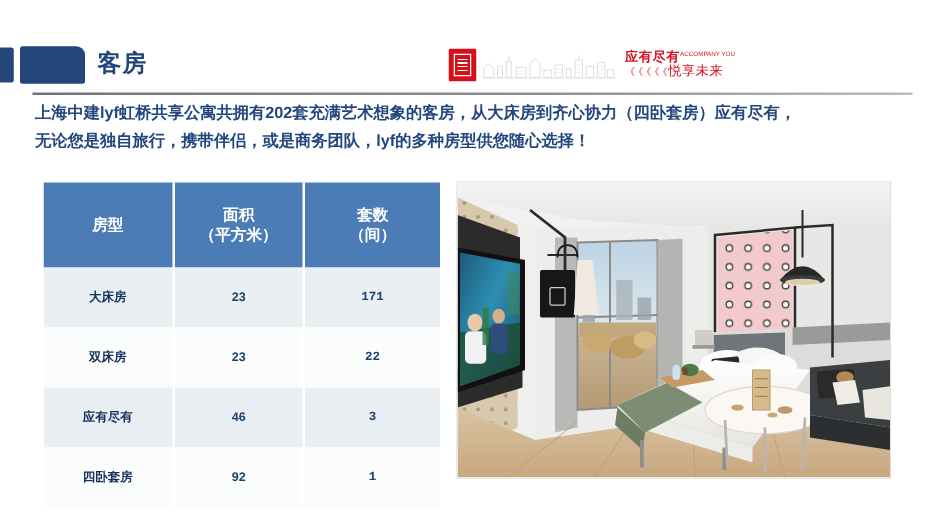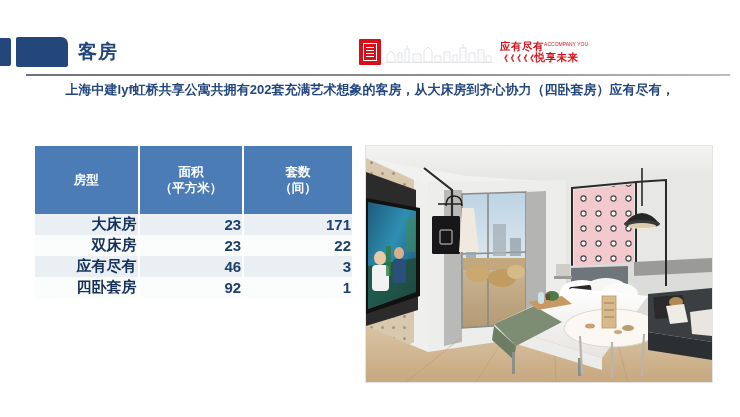--- a/index.html
+++ b/index.html
@@ -101,41 +101,41 @@
     letter-spacing: .5px;
     white-space: nowrap;
   }
   .brand-line1 sup {
     font-size: 5px;
     font-weight: normal;
     letter-spacing: 0;
   }
   .brand-line2 {
     font-size: 10.5px;
-    font-weight: bold;
+    font-weight: normal;
     color: #d6101a;
     letter-spacing: .5px;
     white-space: nowrap;
   }
   .brand-line2 .chev {
     font-size: 8px;
     letter-spacing: -1.5px;
     margin-right: 2px;
   }
 
   
   #lead-paragraph {
     position: absolute;
     left: 28px; top: 78px;
     width: 684px;
     font-size: 13px;
     font-weight: bold;
     color: #23467f;
     line-height: 23px;
-    text-align: center;
+    text-align: left;
   }
   #lead-paragraph .ln { display: block; }
 
   
   #room-table {
     position: absolute;
     left: 35px; top: 146px;
     width: 317px;
     border-collapse: separate;
     border-spacing: 0;
@@ -149,30 +149,30 @@
     height: 68px;
     line-height: 16px;
     vertical-align: middle;
     text-align: center;
     border-right: 2px solid #ffffff;
     box-sizing: border-box;
   }
   #room-table th:last-child { border-right: none; }
   #room-table th .sub { display: block; }
   #room-table td {
-    height: 20px;
-    font-size: 15px;
+    height: 48px;
+    font-size: 10px;
     font-weight: bold;
     color: #1d3f6e;
-    text-align: right;
+    text-align: center;
     vertical-align: middle;
     border-right: 2px solid #ffffff;
     box-sizing: border-box;
   }
-  #room-table td:last-child { border-right: none; }
+  #room-table td:last-child { border-right: none; font-family: Liberation Mono, monospace; }
   #room-table tbody tr:nth-child(odd) td { background: #e9eff3; }
   #room-table tbody tr:nth-child(even) td { background: #fbfdfd; }
   #room-table tbody tr td:first-child { color: #14305c; }
 
   
   #room-photo {
     position: absolute;
     left: 366px; top: 146px;
     width: 346px; height: 236px;
     background: #ffffff;
@@ -227,20 +227,21 @@
       </div>
       <div class="brand-line2">
         <span class="chev">《《《《《</span><span>悦享未来</span>
       </div>
     </div>
   </div>
 </div>
 
 <div id="lead-paragraph">
   <span class="ln">上海中建lyf虹桥共享公寓共拥有202套充满艺术想象的客房，从大床房到齐心协力（四卧套房）应有尽有，</span>
+  <span class="ln">无论您是独自旅行，携带伴侣，或是商务团队，lyf的多种房型供您随心选择！</span>
 </div>
 
 <table id="room-table">
   <thead>
     <tr>
       <th style="width:33%">
         <span>房型</span>
         <span class="sub"></span>
       </th>
       <th style="width:33%">

